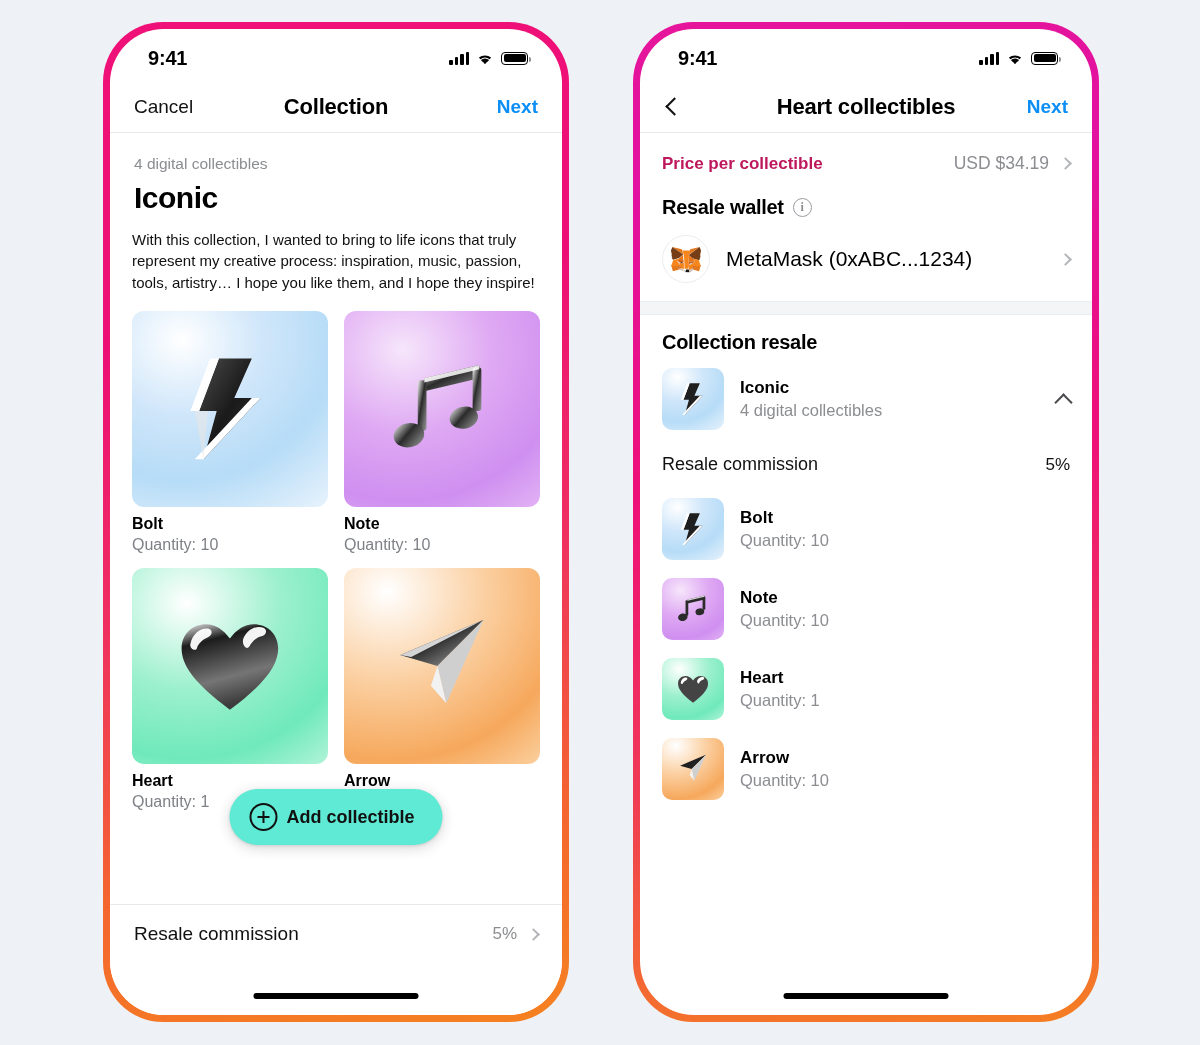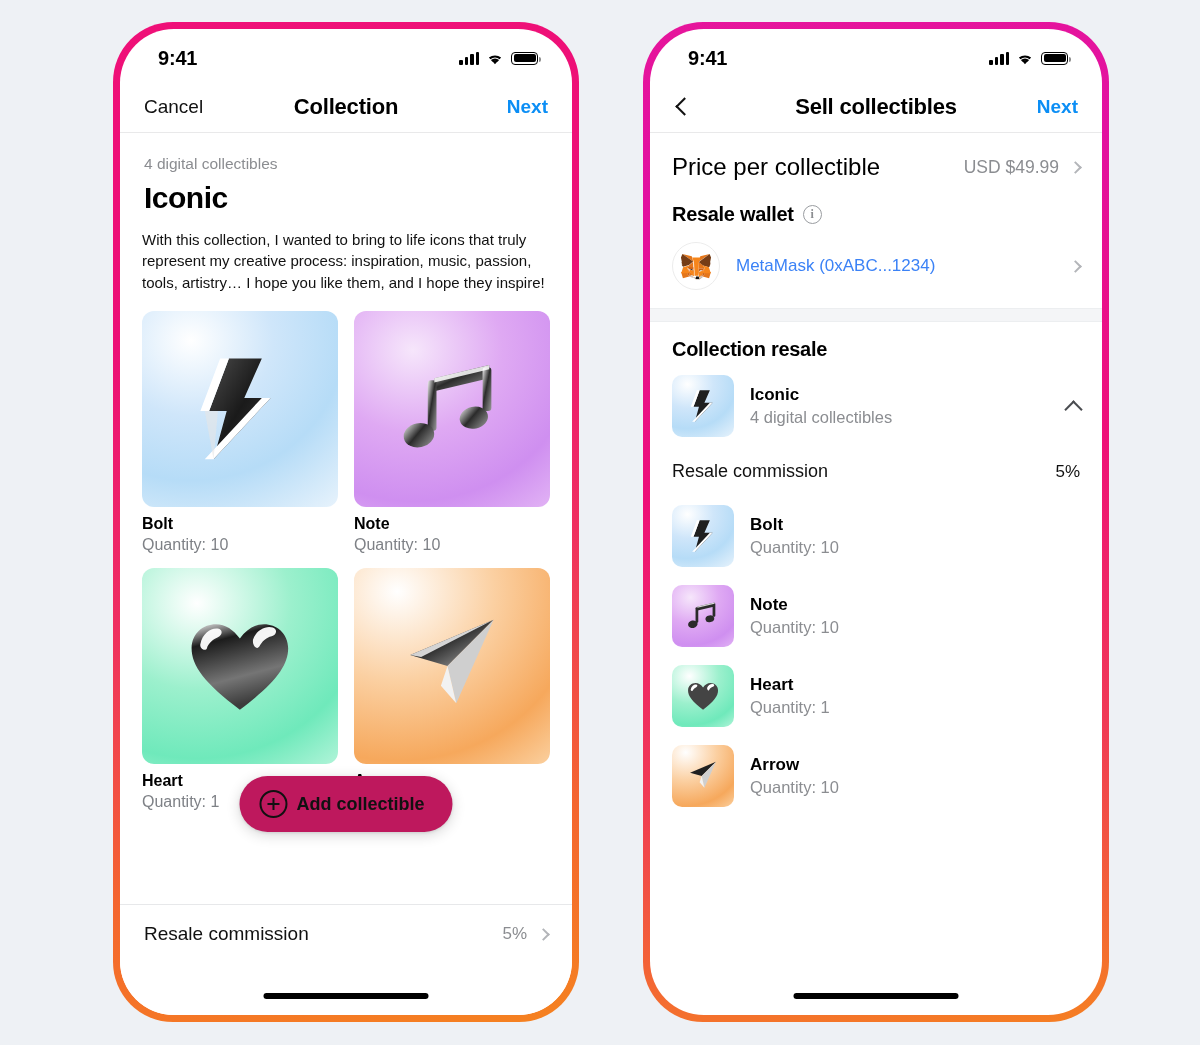--- a/index.html
+++ b/index.html
@@ -12,21 +12,20 @@
   body { border-top-left-radius: 26px; }
 
   .stage { position: relative; width: 1200px; height: 1045px; }
 
   
   .phone {
     position: absolute;
     width: 466px; height: 1000px;
     border-radius: 60px;
     padding: 7px;
-    margin-left: 10px;
   }
   .phone.left  { left: 103px;  top: 22px;
     background: linear-gradient(168deg,#ef1078 0%, #ec1076 30%, #ef2f60 55%, #f4652f 80%, #f58220 100%); }
   .phone.right { left: 633px; top: 22px;
     background: linear-gradient(172deg,#e6159b 0%, #e211a0 16%, #ee1078 45%, #f03a55 72%, #f57f22 100%); }
 
   .screen {
     position: relative;
     width: 100%; height: 100%;
     background: #ffffff;
@@ -91,22 +90,22 @@
     display:flex; align-items:center; justify-content:center;
   }
   .thumb .art { width: 56%; height: 56%; }
   .bg-bolt  { background: radial-gradient(120% 110% at 25% 15%, #ffffff 0%, #cfe6fa 35%, #b6dcf7 65%, #e8f3fc 100%); }
   .bg-note  { background: radial-gradient(120% 110% at 30% 20%, #f6e6fb 0%, #dfa9f3 38%, #cf8ff0 70%, #e7bdf6 100%); }
   .bg-heart { background: radial-gradient(120% 110% at 28% 18%, #ffffff 0%, #9cf0cd 40%, #6fe9bb 72%, #bdf6de 100%); }
   .bg-arrow { background: radial-gradient(130% 120% at 22% 12%, #ffffff 0%, #fbd0a2 38%, #f6a85c 72%, #fcd9ae 100%); }
 
   .add-pill {
     position: absolute; left: 50%; transform: translateX(-50%);
-    bottom: 183px;
-    background:#be185d; border-radius: 40px;
+    bottom: 170px;
+    background:#5eead4; border-radius: 40px;
     height: 56px; padding: 0 28px 0 20px;
     display:flex; align-items:center; gap: 9px;
     box-shadow: 0 3px 14px rgba(0,0,0,.16), 0 1px 3px rgba(0,0,0,.1);
     z-index: 6; white-space: nowrap;
   }
   .plus-circle { width: 28px; height: 28px; border: 2.1px solid #111; border-radius: 50%;
     position: relative; flex: 0 0 28px; }
   .plus-circle::before, .plus-circle::after { content:""; position:absolute; background:#111; }
   .plus-circle::before { left: 6px; right: 6px; top: 11.1px; height: 2.1px; }
   .plus-circle::after  { top: 6px; bottom: 6px; left: 11.1px; width: 2.1px; }
@@ -134,31 +133,31 @@
     bottom: 16px; width: 165px; height: 6px; border-radius: 4px; background:#000; z-index: 9;
   }
 
   
   .intro { font-size: 17.5px; line-height:1.38; color:#7e8186; padding: 20px 22px 0; }
   .intro a { color:#1d5c8e; font-weight:700; text-decoration:none; }
   .row-price {
     display:flex; align-items:center; justify-content:space-between;
     padding: 20px 22px 14px;
   }
-  .row-price .lab { font-size: 24px; color:#000000; }
+  .row-price .lab { font-size: 17px; color:#be185d;font-weight:bold; }
   .row-price .val { display:flex; align-items:center; gap: 12px; font-size: 17.5px; color:#8b8d91; }
   .sec-head { display:flex; align-items:center; gap: 9px; padding: 8px 22px 0; }
   .sec-head h3 { font-size: 20px; font-weight:700; color:#000; letter-spacing:-0.3px; }
   .info-i { width: 19px; height: 19px; border-radius:50%; border:1.6px solid #9a9da1;
     color:#8b8d91; font-size: 12px; font-weight:700; display:flex; align-items:center;
     justify-content:center; font-family:"Liberation Serif", serif; }
   .wallet-row { display:flex; align-items:center; gap: 16px; padding: 16px 22px 18px; }
   .wallet-av { width: 48px; height:48px; border-radius:50%; background:#fff;
     border:1px solid #ececec; display:flex; align-items:center; justify-content:center; flex:0 0 48px; }
-  .wallet-name { font-size: 17px; color:#3b82f6; flex:1; }
+  .wallet-name { font-size: 21px; color:#000000; flex:1; }
   .gap-band { height: 14px; background:#f4f5f7; border-top:1px solid #eceef0; border-bottom:1px solid #eceef0; }
   .cd-title { font-size: 20px; font-weight:700; color:#000; padding: 16px 22px 0; letter-spacing:-0.3px; }
   .coll-row { display:flex; align-items:center; gap: 16px; padding: 14px 22px 12px; }
   .mini { width: 62px; height:62px; border-radius:10px; flex:0 0 62px;
     display:flex; align-items:center; justify-content:center; overflow:hidden; }
   .mini .art { width: 55%; height:55%; }
   .coll-row .txt { flex:1; }
   .coll-row .nm { font-size:17px; font-weight:700; color:#000; }
   .coll-row .sb { font-size:16.5px; color:#8b8d91; margin-top:3px; }
   .caret-up { width:13px; height:13px; border-left:2.2px solid #4a4c50; border-top:2.2px solid #4a4c50;
@@ -335,31 +334,31 @@
           <span class="batt">
               <i></i>
             </span>
         </div>
       </div>
 
       <div class="navbar">
         <div class="nav-left">
           <span class="back-chevron"></span>
         </div>
-        <div class="nav-title">Sell collectibles</div>
+        <div class="nav-title">Heart collectibles</div>
         <div class="nav-right">Next</div>
       </div>
 
       <div class="body">
 
 
         <div class="row-price">
           <div class="lab">Price per collectible</div>
           <div class="val">
-            <span>USD $49.99</span>
+            <span>USD $34.19</span>
             <span class="chev"></span>
           </div>
         </div>
 
         <div class="sec-head">
           <h3>Resale wallet</h3>
           <span class="info-i">i</span>
         </div>
 
         <div class="wallet-row">

